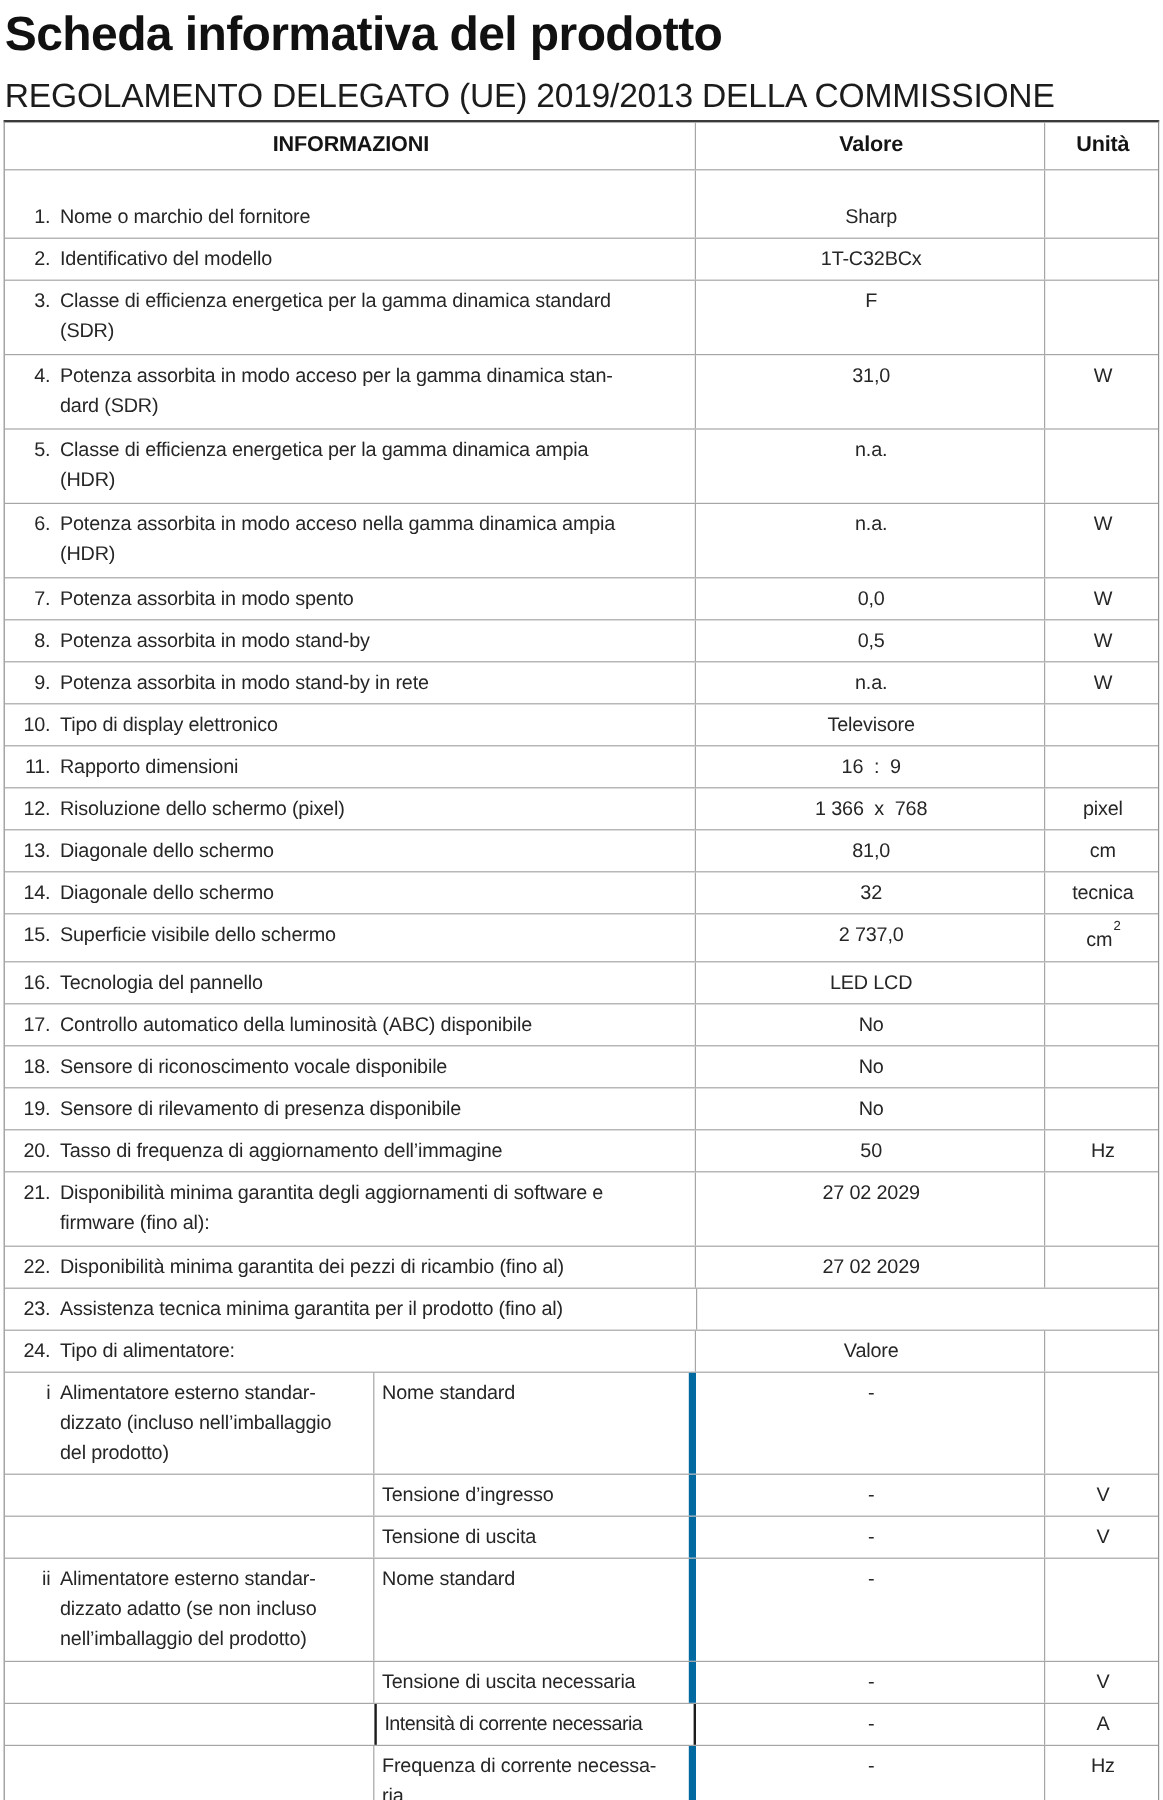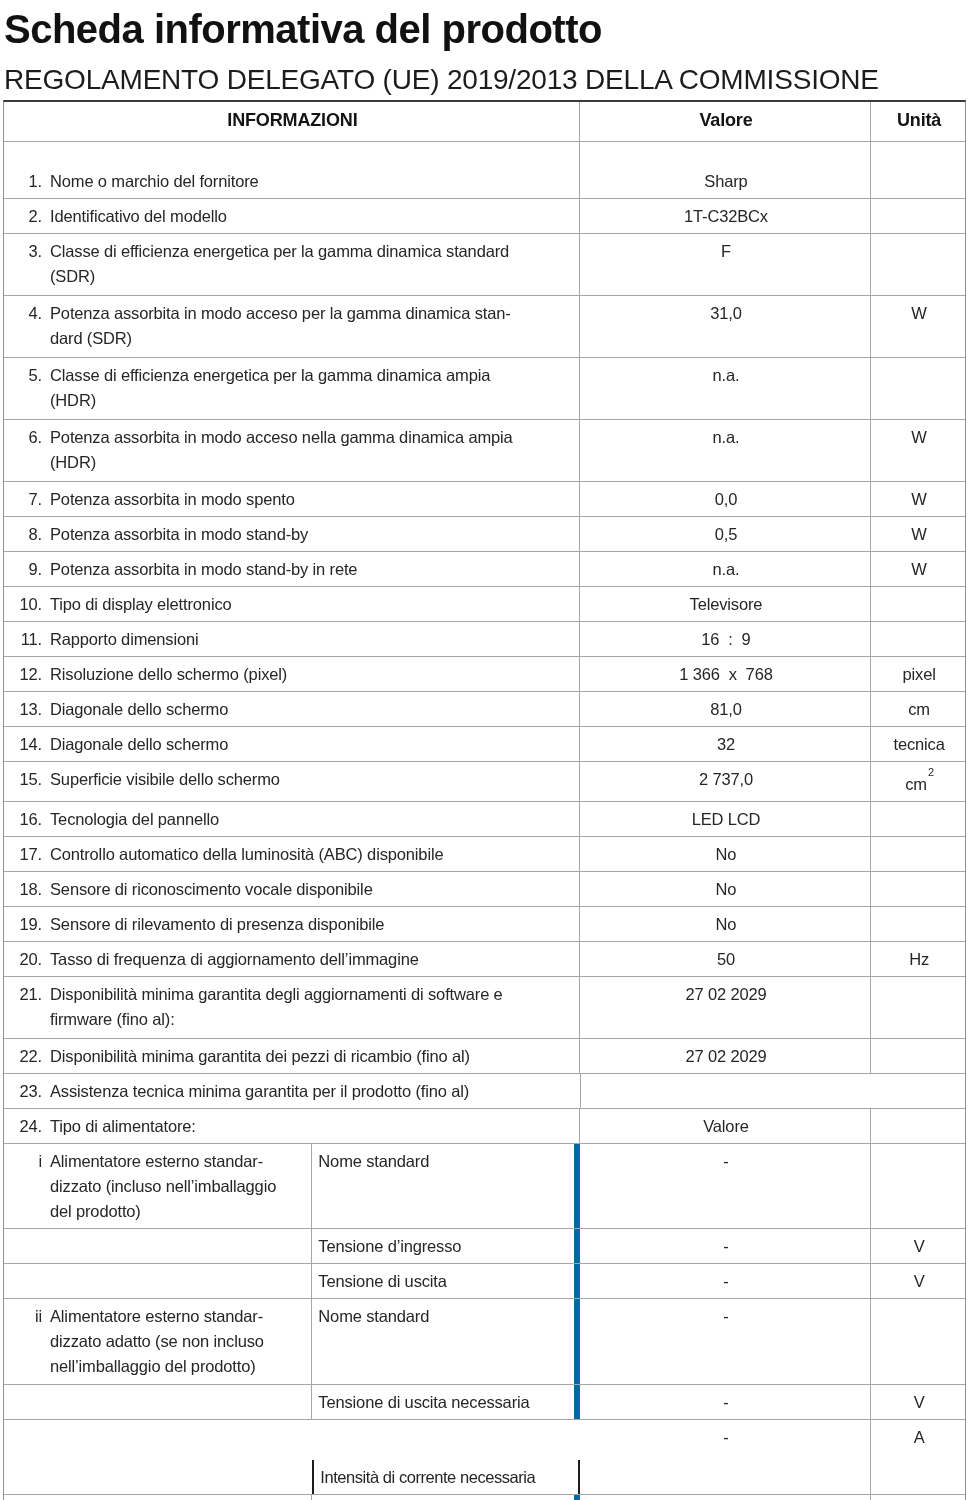--- a/index.html
+++ b/index.html
@@ -42,21 +42,21 @@
   .h2{min-height:62px;}
   .h3{min-height:85px;}
   .h3b{min-height:86px;}
   .hsup{min-height:40px;justify-content:center;}
   
   .row.head{font-weight:bold;font-size:18px;color:#141414;}
   .row.head .cell{padding-top:6px;}
   .row.head .c-label{display:block;text-align:center;}
   
   .row--dark .c-main{border-right:none;}
-  .row--dark .c-sub{border-left:2px solid #1c1c1c;border-right:2px solid #1c1c1c;margin-top:40px;}
+  .row--dark .c-sub{border-left:2px solid #1c1c1c;border-right:2px solid #1c1c1c;}
   .squeeze{letter-spacing:-0.45px;}
   .sup{font-size:11px;position:relative;top:-7px;left:1px;}
 </style>
 </head>
 <body>
 
 <div class="page-head">
   <h1 class="title">Scheda informativa del prodotto</h1>
   <div class="subtitle">REGOLAMENTO DELEGATO (UE) 2019/2013 DELLA COMMISSIONE</div>
 </div>

